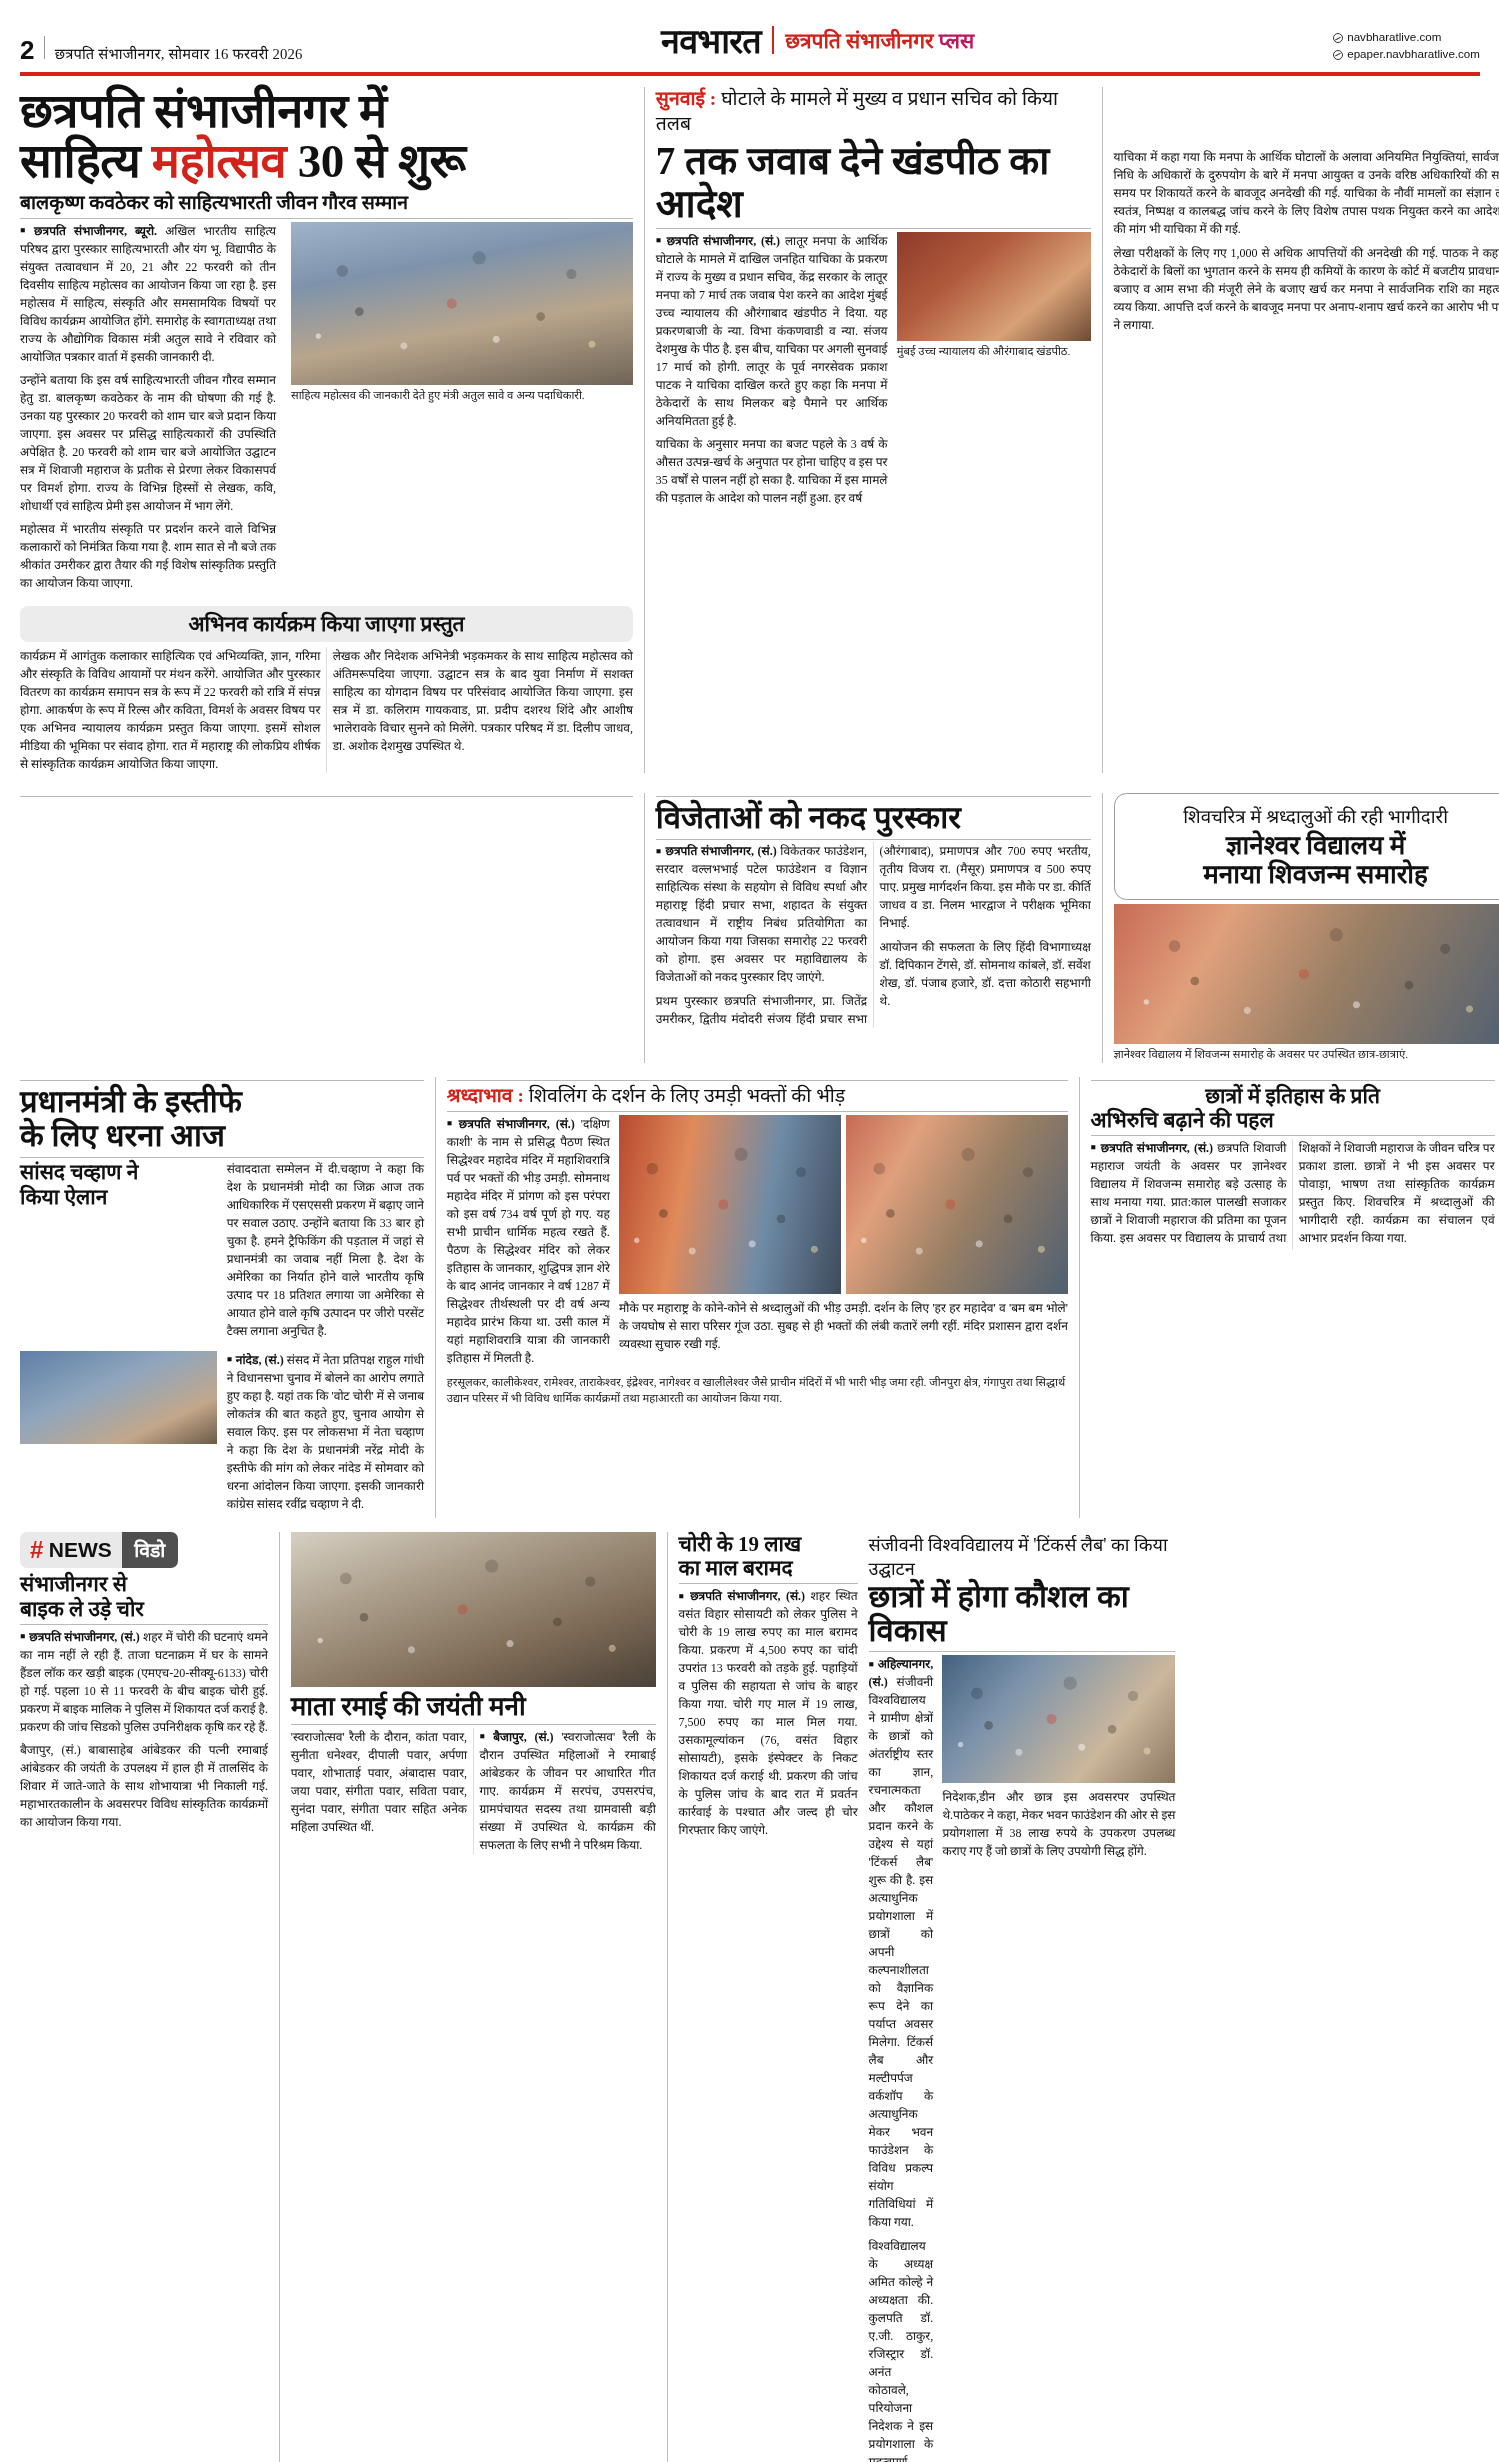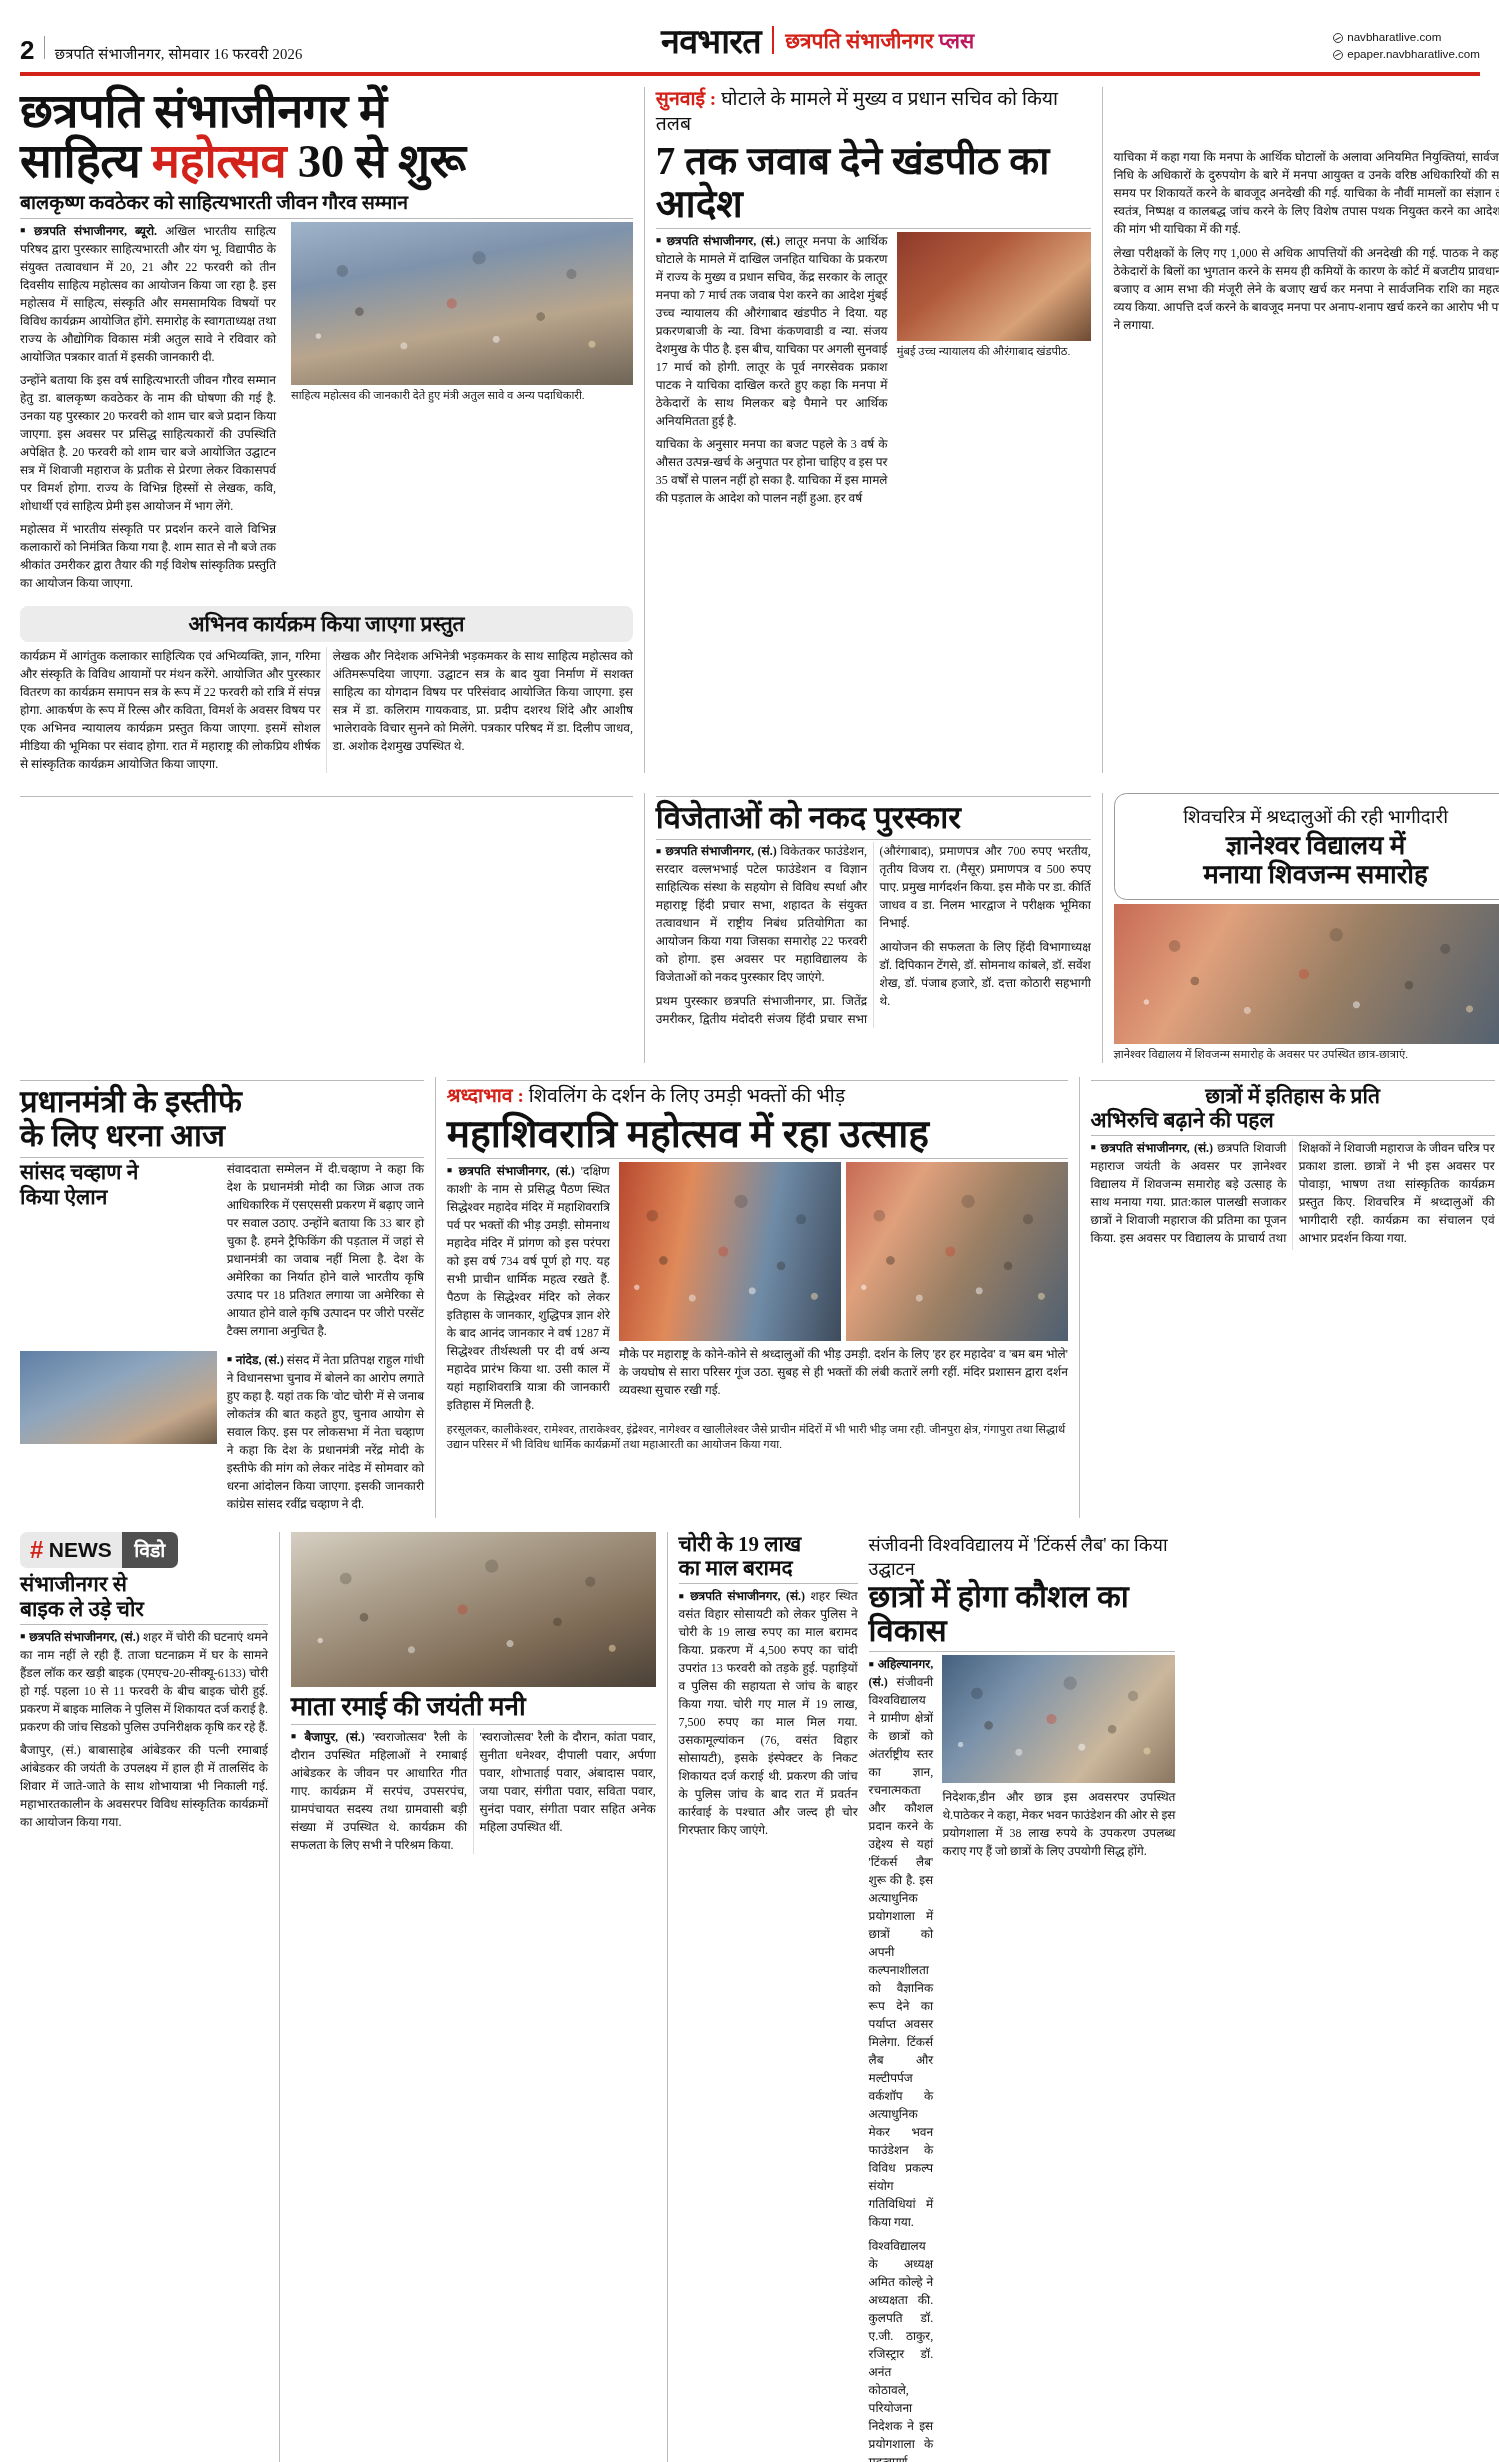--- a/index.html
+++ b/index.html
@@ -283,21 +283,20 @@
       </div>
     </div>
 
     <div class="vrule"></div>
 
     <div class="col">
       <div class="rule-thin"></div>
       <div class="kicker">
         <span class="tag">श्रध्दाभाव :</span><span> शिवलिंग के दर्शन के लिए उमड़ी भक्तों की भीड़</span>
       </div>
-      <div class="hl-xl mt6">महाशिवरात्रि महोत्सव में रहा उत्साह</div>
       <div class="rule-thin"></div>
 
       <div style="display:grid;grid-template-columns:163px 1fr;gap:9.3px;">
         <div class="body">
           <p><span class="bullet"></span><b>छत्रपति संभाजीनगर, (सं.)</b> <span>'दक्षिण काशी' के नाम से प्रसिद्ध पैठण स्थित सिद्धेश्वर महादेव मंदिर में महाशिवरात्रि पर्व पर भक्तों की भीड़ उमड़ी. सोमनाथ महादेव मंदिर में प्रांगण को इस परंपरा को इस वर्ष 734 वर्ष पूर्ण हो गए. यह सभी प्राचीन धार्मिक महत्व रखते हैं. पैठण के सिद्धेश्वर मंदिर को लेकर इतिहास के जानकार, शुद्धिपत्र ज्ञान शेरे के बाद आनंद जानकार ने वर्ष 1287 में सिद्धेश्वर तीर्थस्थली पर दी वर्ष अन्य महादेव प्रारंभ किया था. उसी काल में यहां महाशिवरात्रि यात्रा की जानकारी इतिहास में मिलती है.</span></p>
         </div>
         <div>
           <div class="imgstrip">
             <div class="photo ph-grad-e crowd" style="height:179px;flex:1;"></div>
             <div class="photo ph-grad-c crowd2" style="height:179px;flex:1;"></div>
@@ -342,22 +341,22 @@
       </div>
     </div>
 
     <div class="vrule"></div>
 
     <div class="col">
       <div class="photo ph-grad-f crowd" style="height:155px;"></div>
       <div class="hl-m mt6">माता रमाई की जयंती मनी</div>
       <div class="rule-thin"></div>
       <div class="body cols2">
+        <p>'स्वराजोत्सव' रैली के दौरान, कांता पवार, सुनीता धनेश्वर, दीपाली पवार, अर्पणा पवार, शोभाताई पवार, अंबादास पवार, जया पवार, संगीता पवार, सविता पवार, सुनंदा पवार, संगीता पवार सहित अनेक महिला उपस्थित थीं.</p>
         <p><span class="bullet"></span><b>बैजापुर, (सं.)</b> <span>'स्वराजोत्सव' रैली के दौरान उपस्थित महिलाओं ने रमाबाई आंबेडकर के जीवन पर आधारित गीत गाए. कार्यक्रम में सरपंच, उपसरपंच, ग्रामपंचायत सदस्य तथा ग्रामवासी बड़ी संख्या में उपस्थित थे. कार्यक्रम की सफलता के लिए सभी ने परिश्रम किया.</span></p>
-        <p>'स्वराजोत्सव' रैली के दौरान, कांता पवार, सुनीता धनेश्वर, दीपाली पवार, अर्पणा पवार, शोभाताई पवार, अंबादास पवार, जया पवार, संगीता पवार, सविता पवार, सुनंदा पवार, संगीता पवार सहित अनेक महिला उपस्थित थीं.</p>
       </div>
     </div>
 
     <div class="vrule"></div>
 
     <div class="col">
       <div style="display:grid;grid-template-columns:179px 1fr;gap:11px;">
         <div>
           <div class="hl-s">चोरी के 19 लाख</div>
           <div class="hl-s">का माल बरामद</div>

